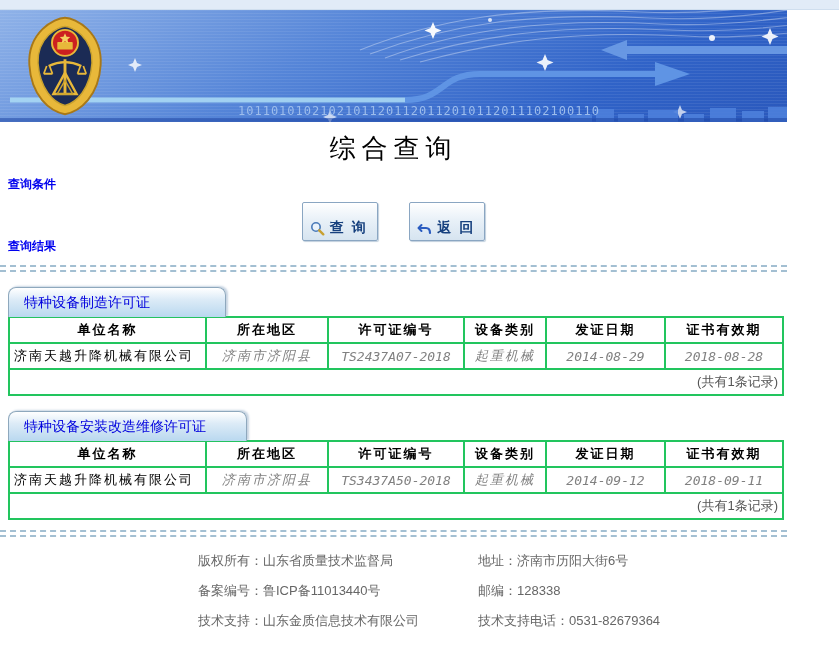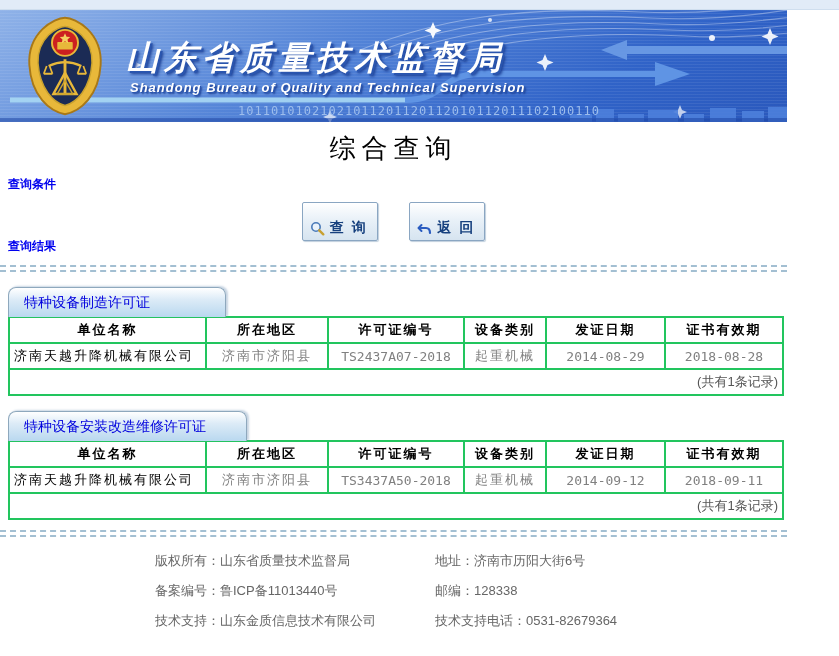--- a/index.html
+++ b/index.html
@@ -81,27 +81,27 @@
     box-shadow:2px -1px 2px rgba(130,160,190,0.45);
     padding:6px 40px 5px 15px;
     color:#0000dd; font-weight:normal; font-size:14px; cursor:pointer;
   }
   table.data-table { width:774px; border-collapse:collapse; background:#fff; table-layout:fixed; }
   table.data-table th, table.data-table td {
     border:2px solid #22c55e; height:26px; padding:2px 4px; font-size:13px; overflow:hidden; white-space:nowrap;
   }
   table.data-table th { font-weight:bold; color:#000; text-align:center; letter-spacing:2px; }
   td.cell-name { color:#000; text-align:left; padding-left:6px; letter-spacing:2px; }
-  td.cell-gray { color:#808080; text-align:center; letter-spacing:2px; }
+  td.cell-gray { color:#808080; text-align:center; letter-spacing:2px;font-style:italic; }
   td.mono { font-family:"DejaVu Sans Mono", monospace; letter-spacing:0; font-size:13px; }
   td.count-cell { color:#555; text-align:right; padding-right:8px; }
 
   
   .page-footer { margin-top:9px; color:#666; font-size:13px; }
-  .footer-row { display:flex; line-height:30px; }
+  .footer-row { display:flex; line-height:30px;padding-left:43px; }
   .footer-left { width:280px; margin-left:155px; }
   .footer-right { flex:0 0 auto; }
 </style>
 </head>
 <body>
 
 <div class="topbar"></div>
 
 <div class="banner">
   <svg class="banner-deco" viewBox="0 0 787 112" xmlns="http://www.w3.org/2000/svg">
@@ -159,22 +159,20 @@
     <path d="M55 21 l1.6,3.6 3.8,0.4 -2.8,2.6 0.8,3.8 -3.4,-2 -3.4,2 0.8,-3.8 -2.8,-2.6 3.8,-0.4 z" fill="#f5d060"></path>
 
     <line x1="55" y1="48" x2="55" y2="84" stroke="#e8b83a" stroke-width="3"></line>
     <path d="M38 55 Q55 47 72 55" stroke="#e8b83a" stroke-width="2.5" fill="none"></path>
     <path d="M36 55 l-3 8 M39 55 l3 8 M74 55 l3 8 M71 55 l-3 8" stroke="#e8b83a" stroke-width="1.8"></path>
     <path d="M33 63 h9 M68 63 h9" stroke="#e8b83a" stroke-width="2"></path>
     <path d="M43 84 L55 62 L67 84 Z" fill="none" stroke="#e8b83a" stroke-width="2.5"></path>
     <path d="M47 84 L55 70 L63 84 Z" fill="none" stroke="#caa22e" stroke-width="1.5"></path>
   </svg>
 
-  <div class="banner-title">山东省质量技术监督局</div>
-  <div class="banner-subtitle">Shandong Bureau of  Quality and Technical Supervision</div>
   <div class="binary-text">10110101021021011201120112010112011102100110</div>
 </div>
 
 <div class="content">
 
   <div class="page-title">综合查询</div>
 
   <div class="section-label">查询条件</div>
 
 

